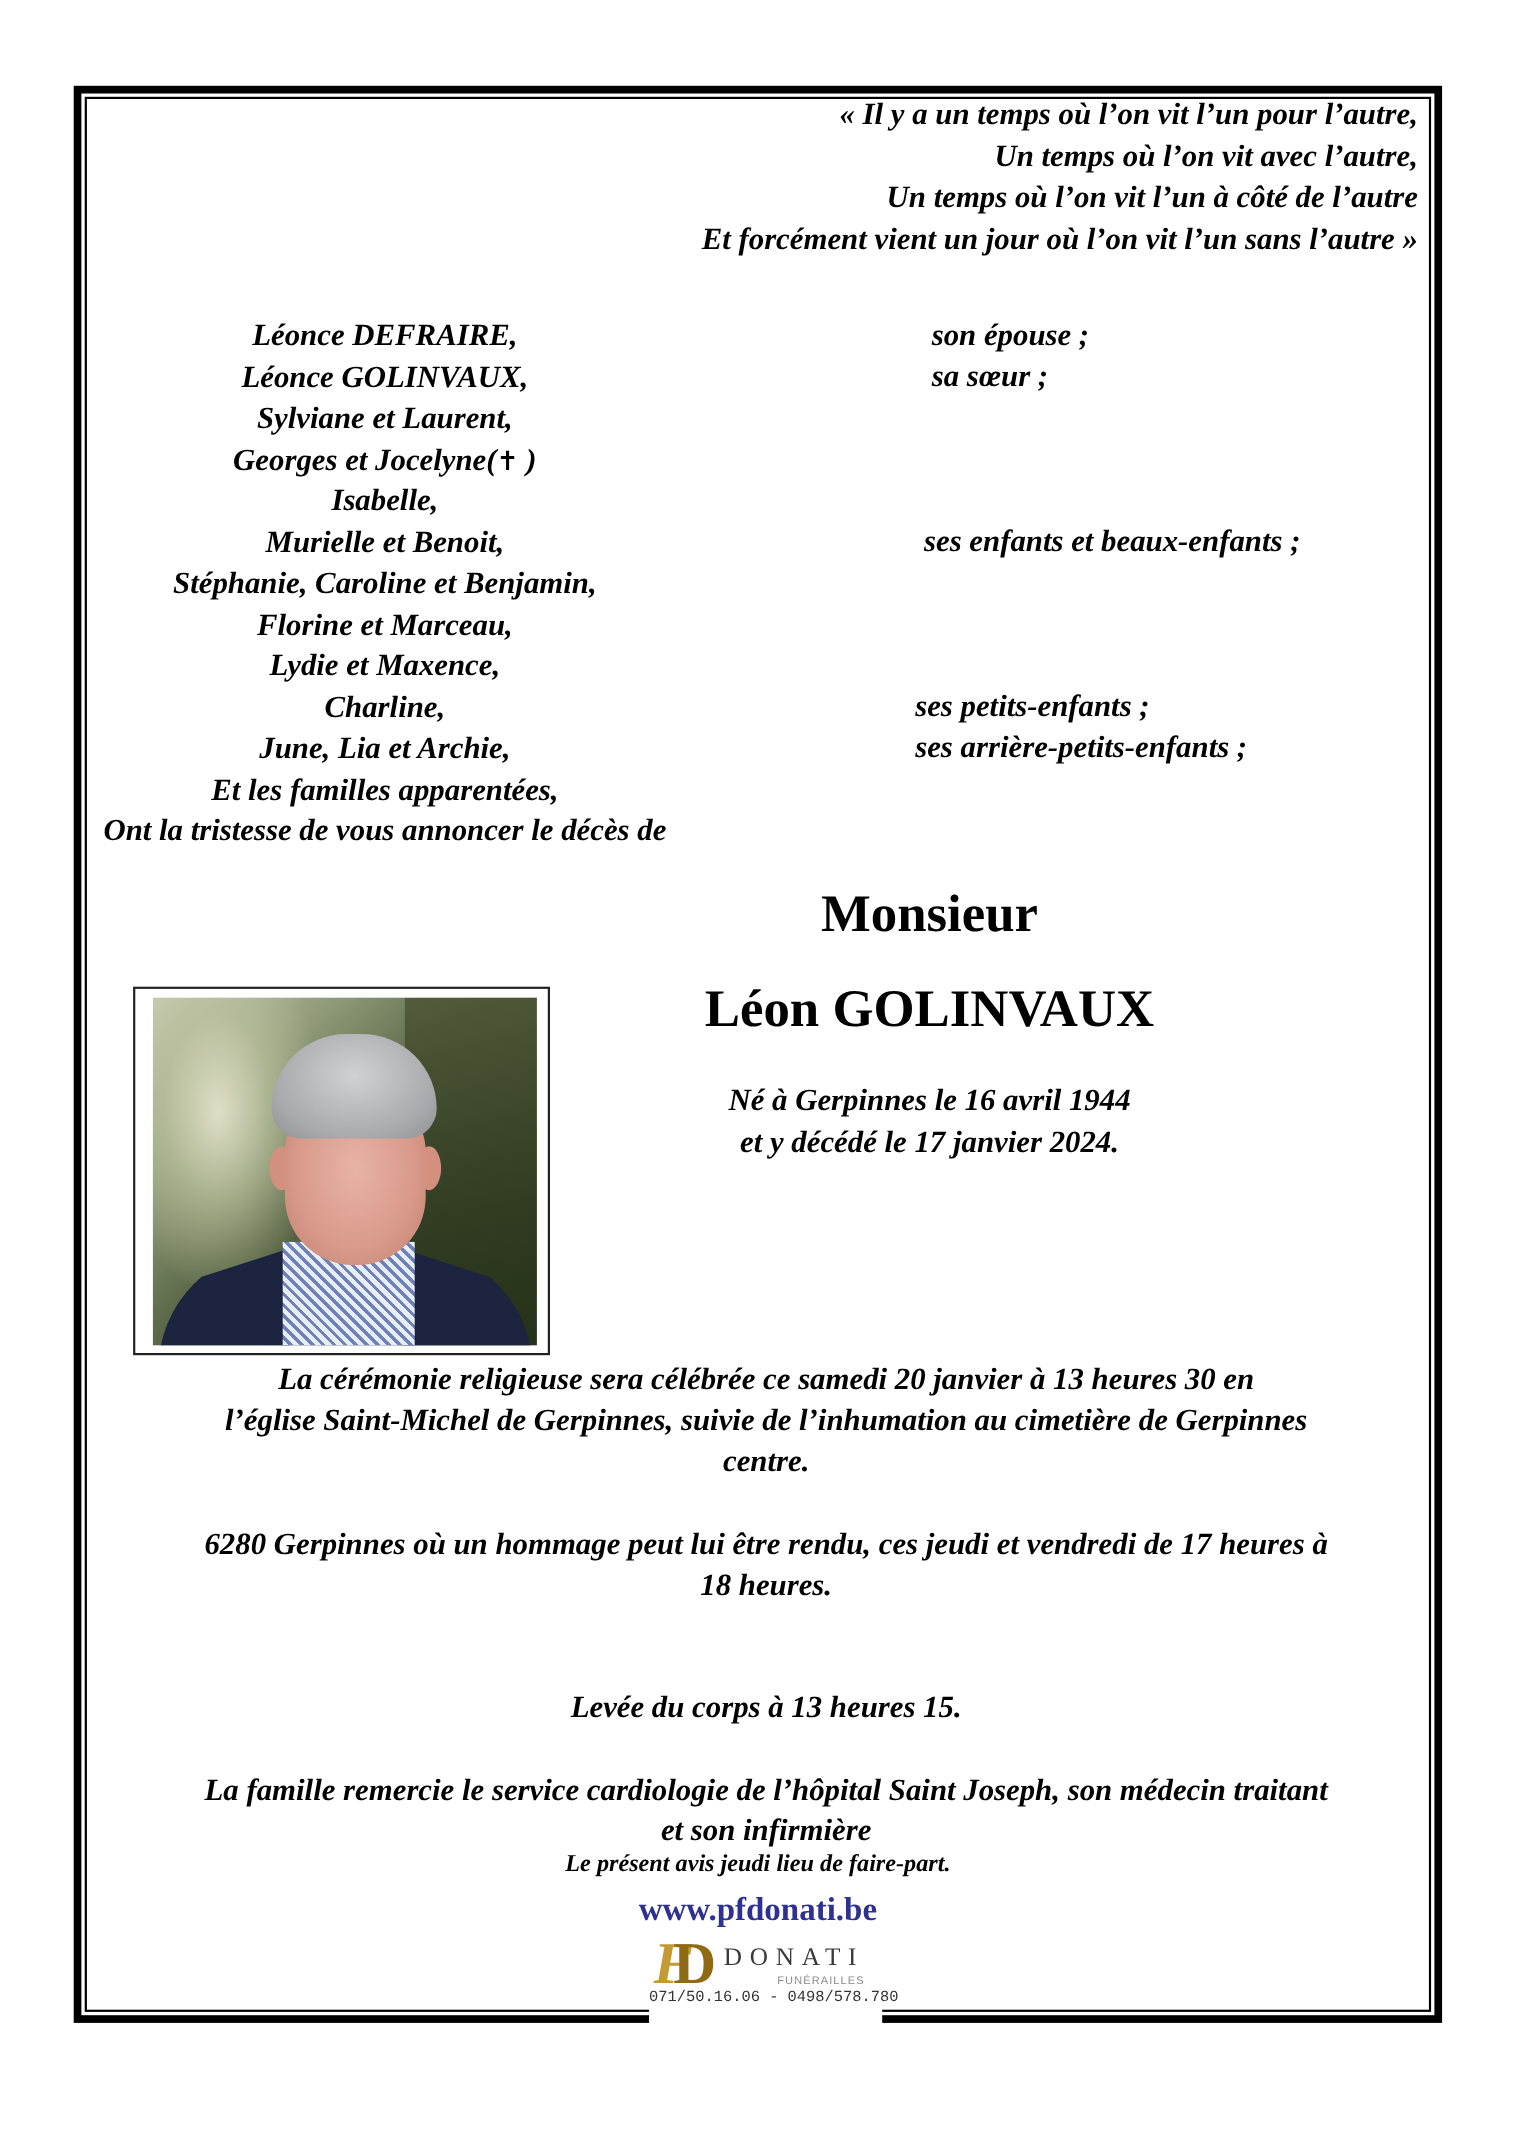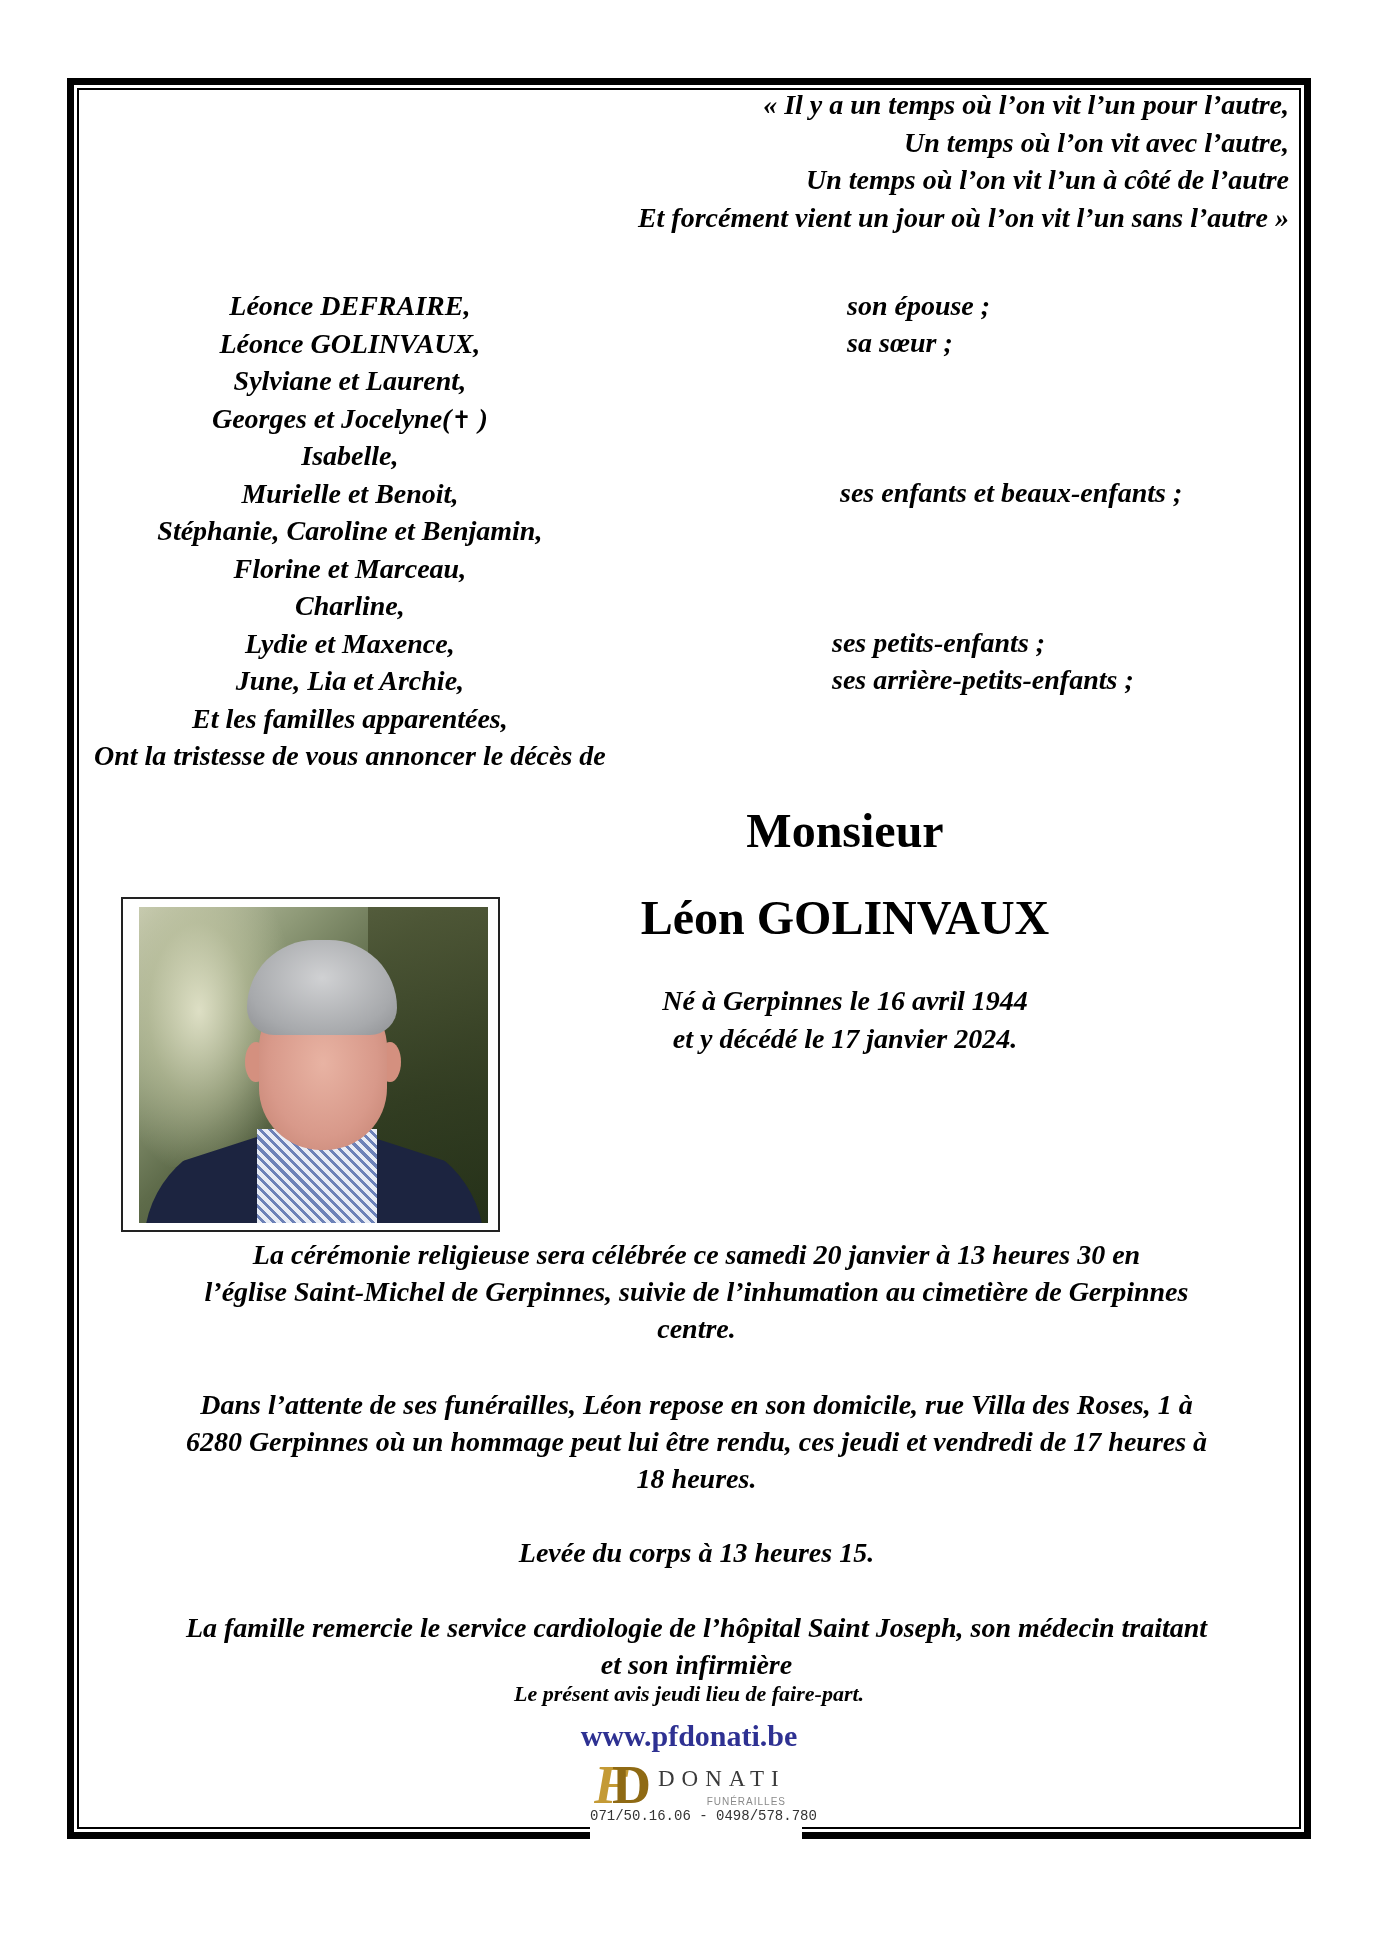--- a/index.html
+++ b/index.html
@@ -82,22 +82,22 @@
 
 <div class="names bi">
   <div>Léonce DEFRAIRE,</div>
   <div>Léonce GOLINVAUX,</div>
   <div>Sylviane et Laurent,</div>
   <div><span>Georges et Jocelyne(</span><span style="font-family:'DejaVu Sans',sans-serif;font-style:normal;font-size:24px;">✝</span><span> )</span></div>
   <div>Isabelle,</div>
   <div>Murielle et Benoit,</div>
   <div>Stéphanie, Caroline et Benjamin,</div>
   <div>Florine et Marceau,</div>
+  <div>Lydie et Maxence,</div>
   <div>Charline,</div>
-  <div>Lydie et Maxence,</div>
   <div>June, Lia et Archie,</div>
   <div>Et les familles apparentées,</div>
   <div>Ont la tristesse de vous annoncer le décès de</div>
 </div>
 
 <div class="abs bi rel" style="left:847px; top:287px;">son épouse ;</div>
 <div class="abs bi rel" style="left:847px; top:324px;">sa sœur ;</div>
 <div class="abs bi rel" style="left:840px; top:474px;">ses enfants et beaux-enfants ;</div>
 <div class="abs bi rel" style="left:832px; top:624px;">ses petits-enfants ;</div>
 <div class="abs bi rel" style="left:832px; top:661px;">ses arrière-petits-enfants ;</div>
@@ -123,21 +123,20 @@
   </div>
 </div>
 
 <div class="para bi" style="top:1236px;">
   <div>La cérémonie religieuse sera célébrée ce samedi 20 janvier à 13 heures 30 en</div>
   <div>l’église Saint-Michel de Gerpinnes, suivie de l’inhumation au cimetière de Gerpinnes</div>
   <div>centre.</div>
 </div>
 
 <div class="para bi" style="top:1386px;">
-  <div>Dans l’attente de ses funérailles, Léon repose en son domicile, rue Villa des Roses, 1 à</div>
   <div>6280 Gerpinnes où un hommage peut lui être rendu, ces jeudi et vendredi de 17 heures à</div>
   <div>18 heures.</div>
 </div>
 
 <div class="para bi" style="top:1534px;">
   <div>Levée du corps à 13 heures 15.</div>
 </div>
 
 <div class="para bi" style="top:1609px;">
   <div>La famille remercie le service cardiologie de l’hôpital Saint Joseph, son médecin traitant</div>

